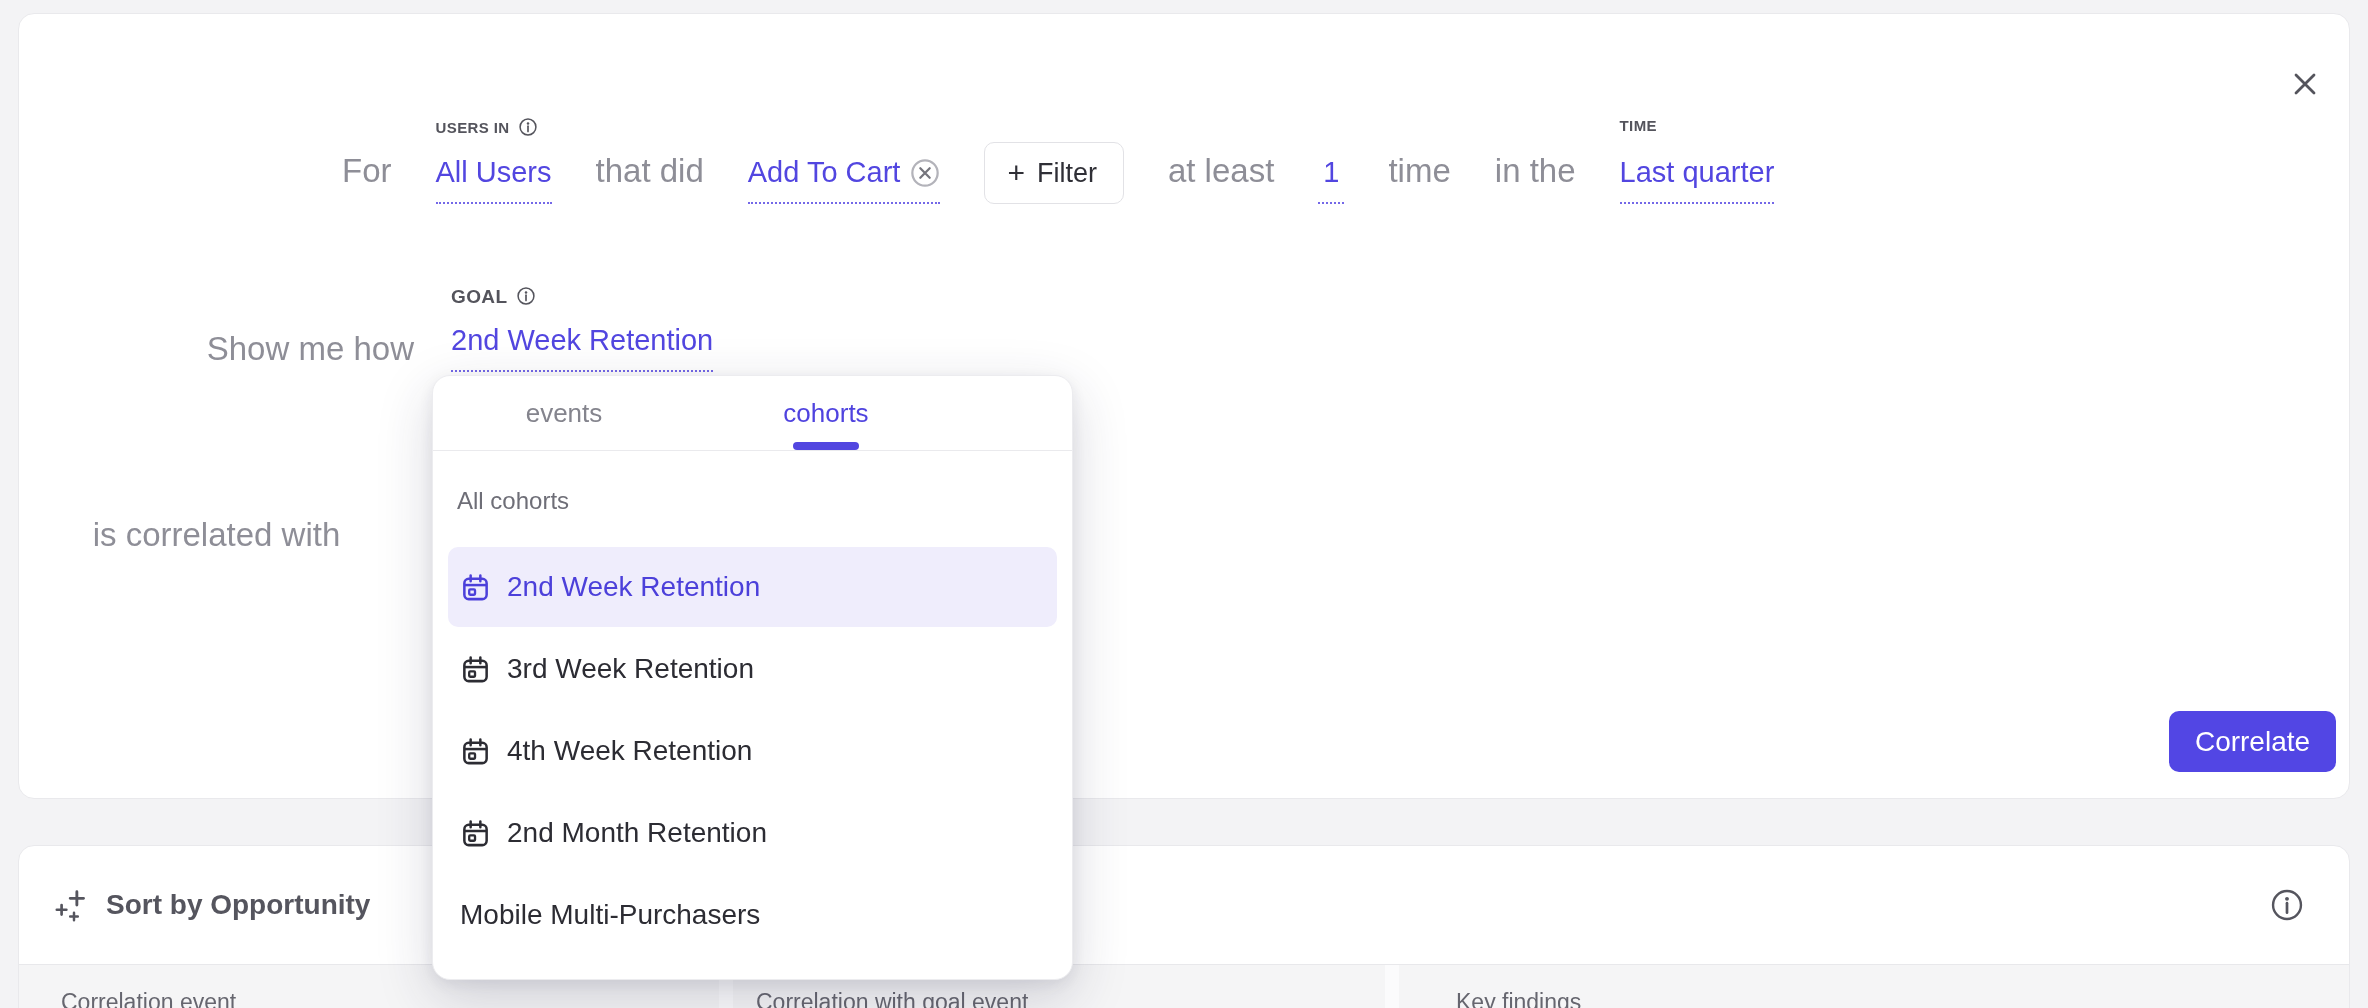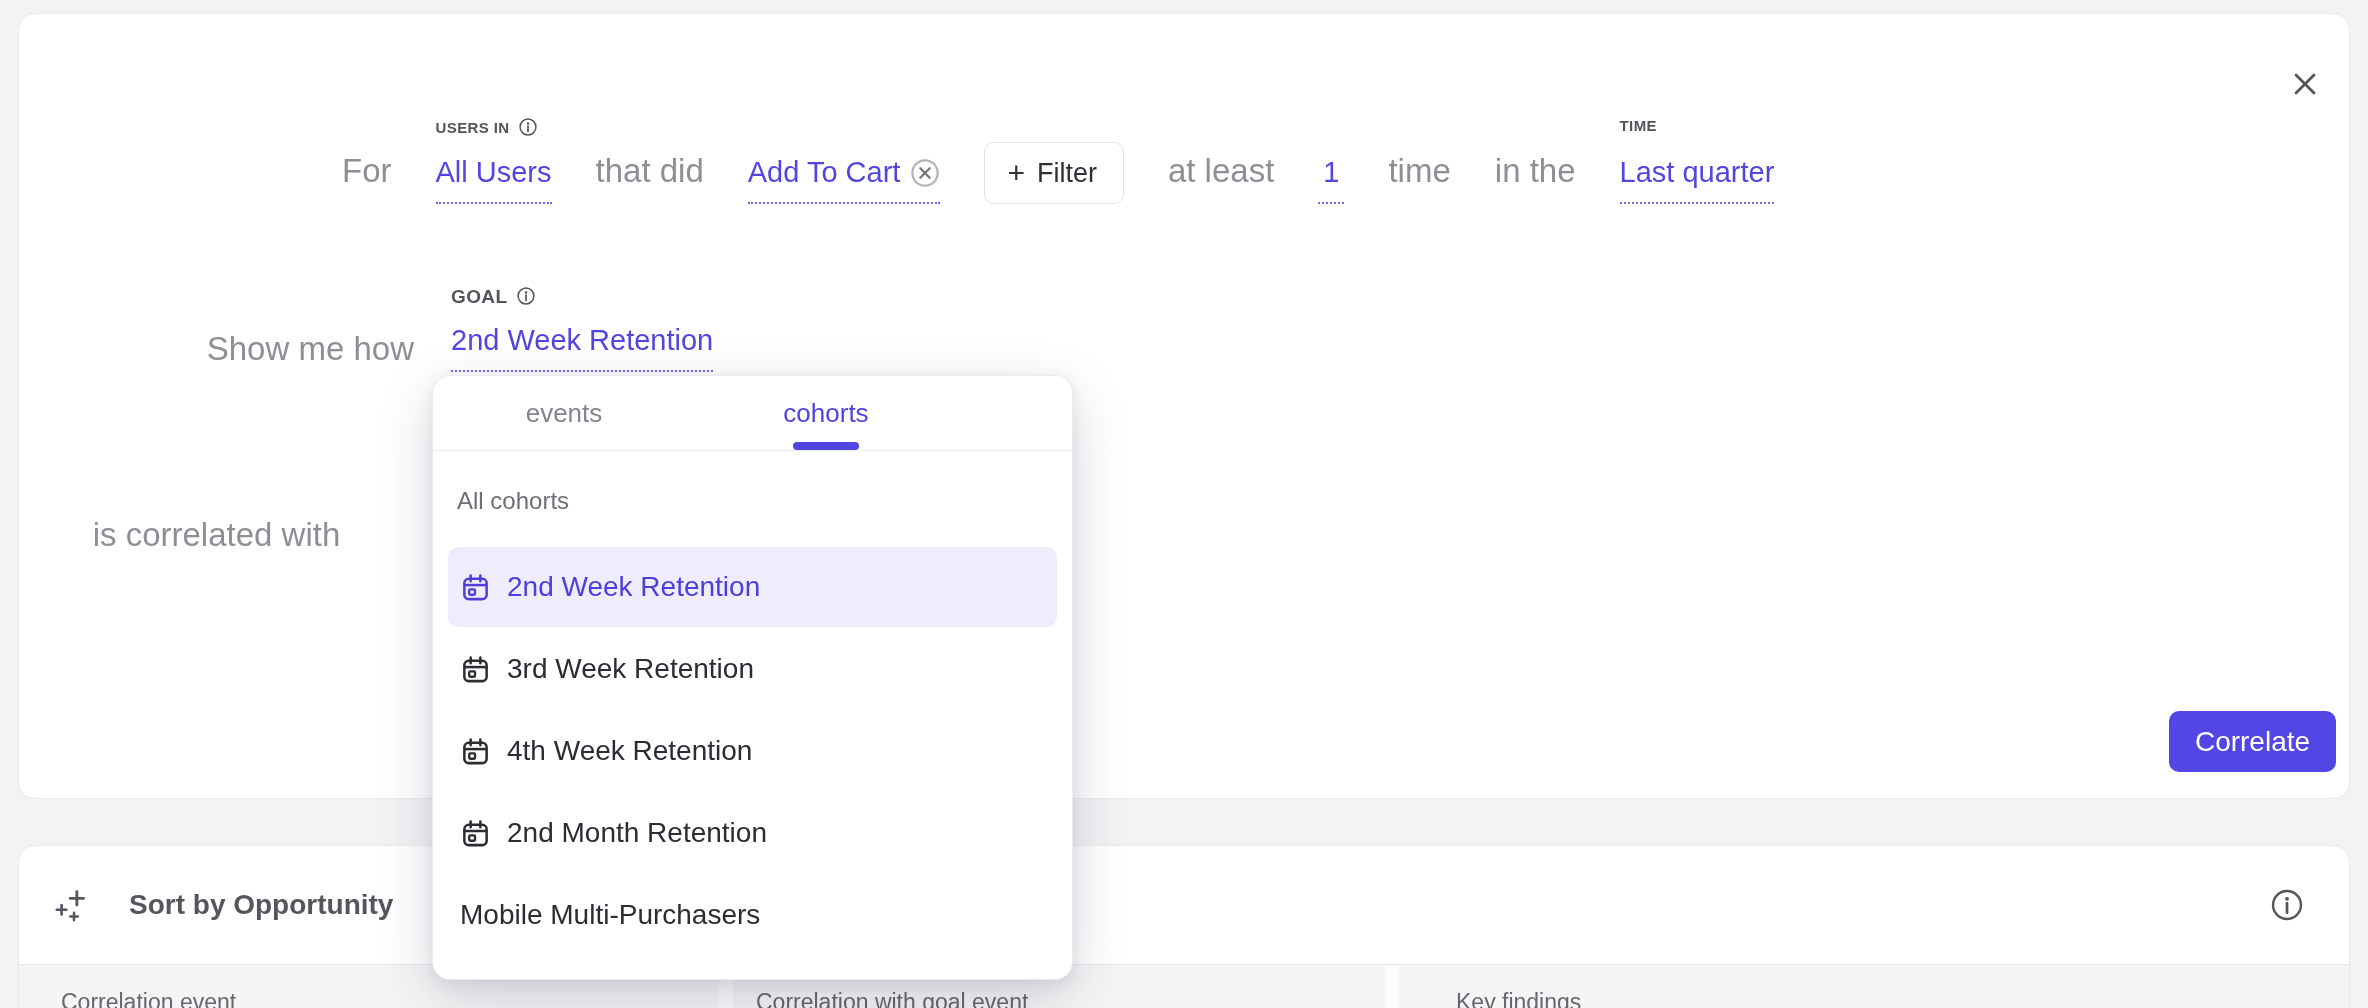--- a/index.html
+++ b/index.html
@@ -61,21 +61,21 @@
   .dd-item { display:flex; align-items:center; gap:16px; height:80px; margin-bottom:2px;
     padding-left:12px; border-radius:10px; font-size:28px; font-weight:500;
     color:#2c2c33; cursor:pointer; white-space:nowrap; }
   .dd-item.selected { background:#efedfc; color:#4c40da; }
   .dd-item svg { flex:0 0 auto; }
 
   
   .card2 { position:absolute; left:18px; top:845px; width:2332px; height:200px;
     background:#ffffff; border:1px solid #e9e9ec; border-radius:16px 16px 0 0; }
   .card2-header { height:118px; display:flex; align-items:center; padding:0 40px 0 34px; }
-  .sort-control { display:flex; align-items:center; gap:34px; cursor:pointer;
+  .sort-control { display:flex; align-items:center; gap:11px; cursor:pointer;
     font-size:28px; font-weight:700; color:#55555e; }
   .info-btn { margin-left:auto; width:44px; height:44px; display:flex;
     align-items:center; justify-content:center; cursor:pointer; }
   .table-head { position:absolute; left:0; top:118px; width:2330px; height:45px;
     background:#f5f5f6; border-top:1px solid #e8e8eb;text-decoration:underline; }
   .th { position:absolute; top:24px; font-size:23px; color:#66666f; white-space:nowrap; }
   .th1 { left:42px; } .th2 { left:737px; } .th3 { left:1437px; }
   .col-gap { position:absolute; top:0; width:14px; height:45px; background:#fbfbfc; }
   .gap1 { left:700px; } .gap2 { left:1366px; }
 </style>

